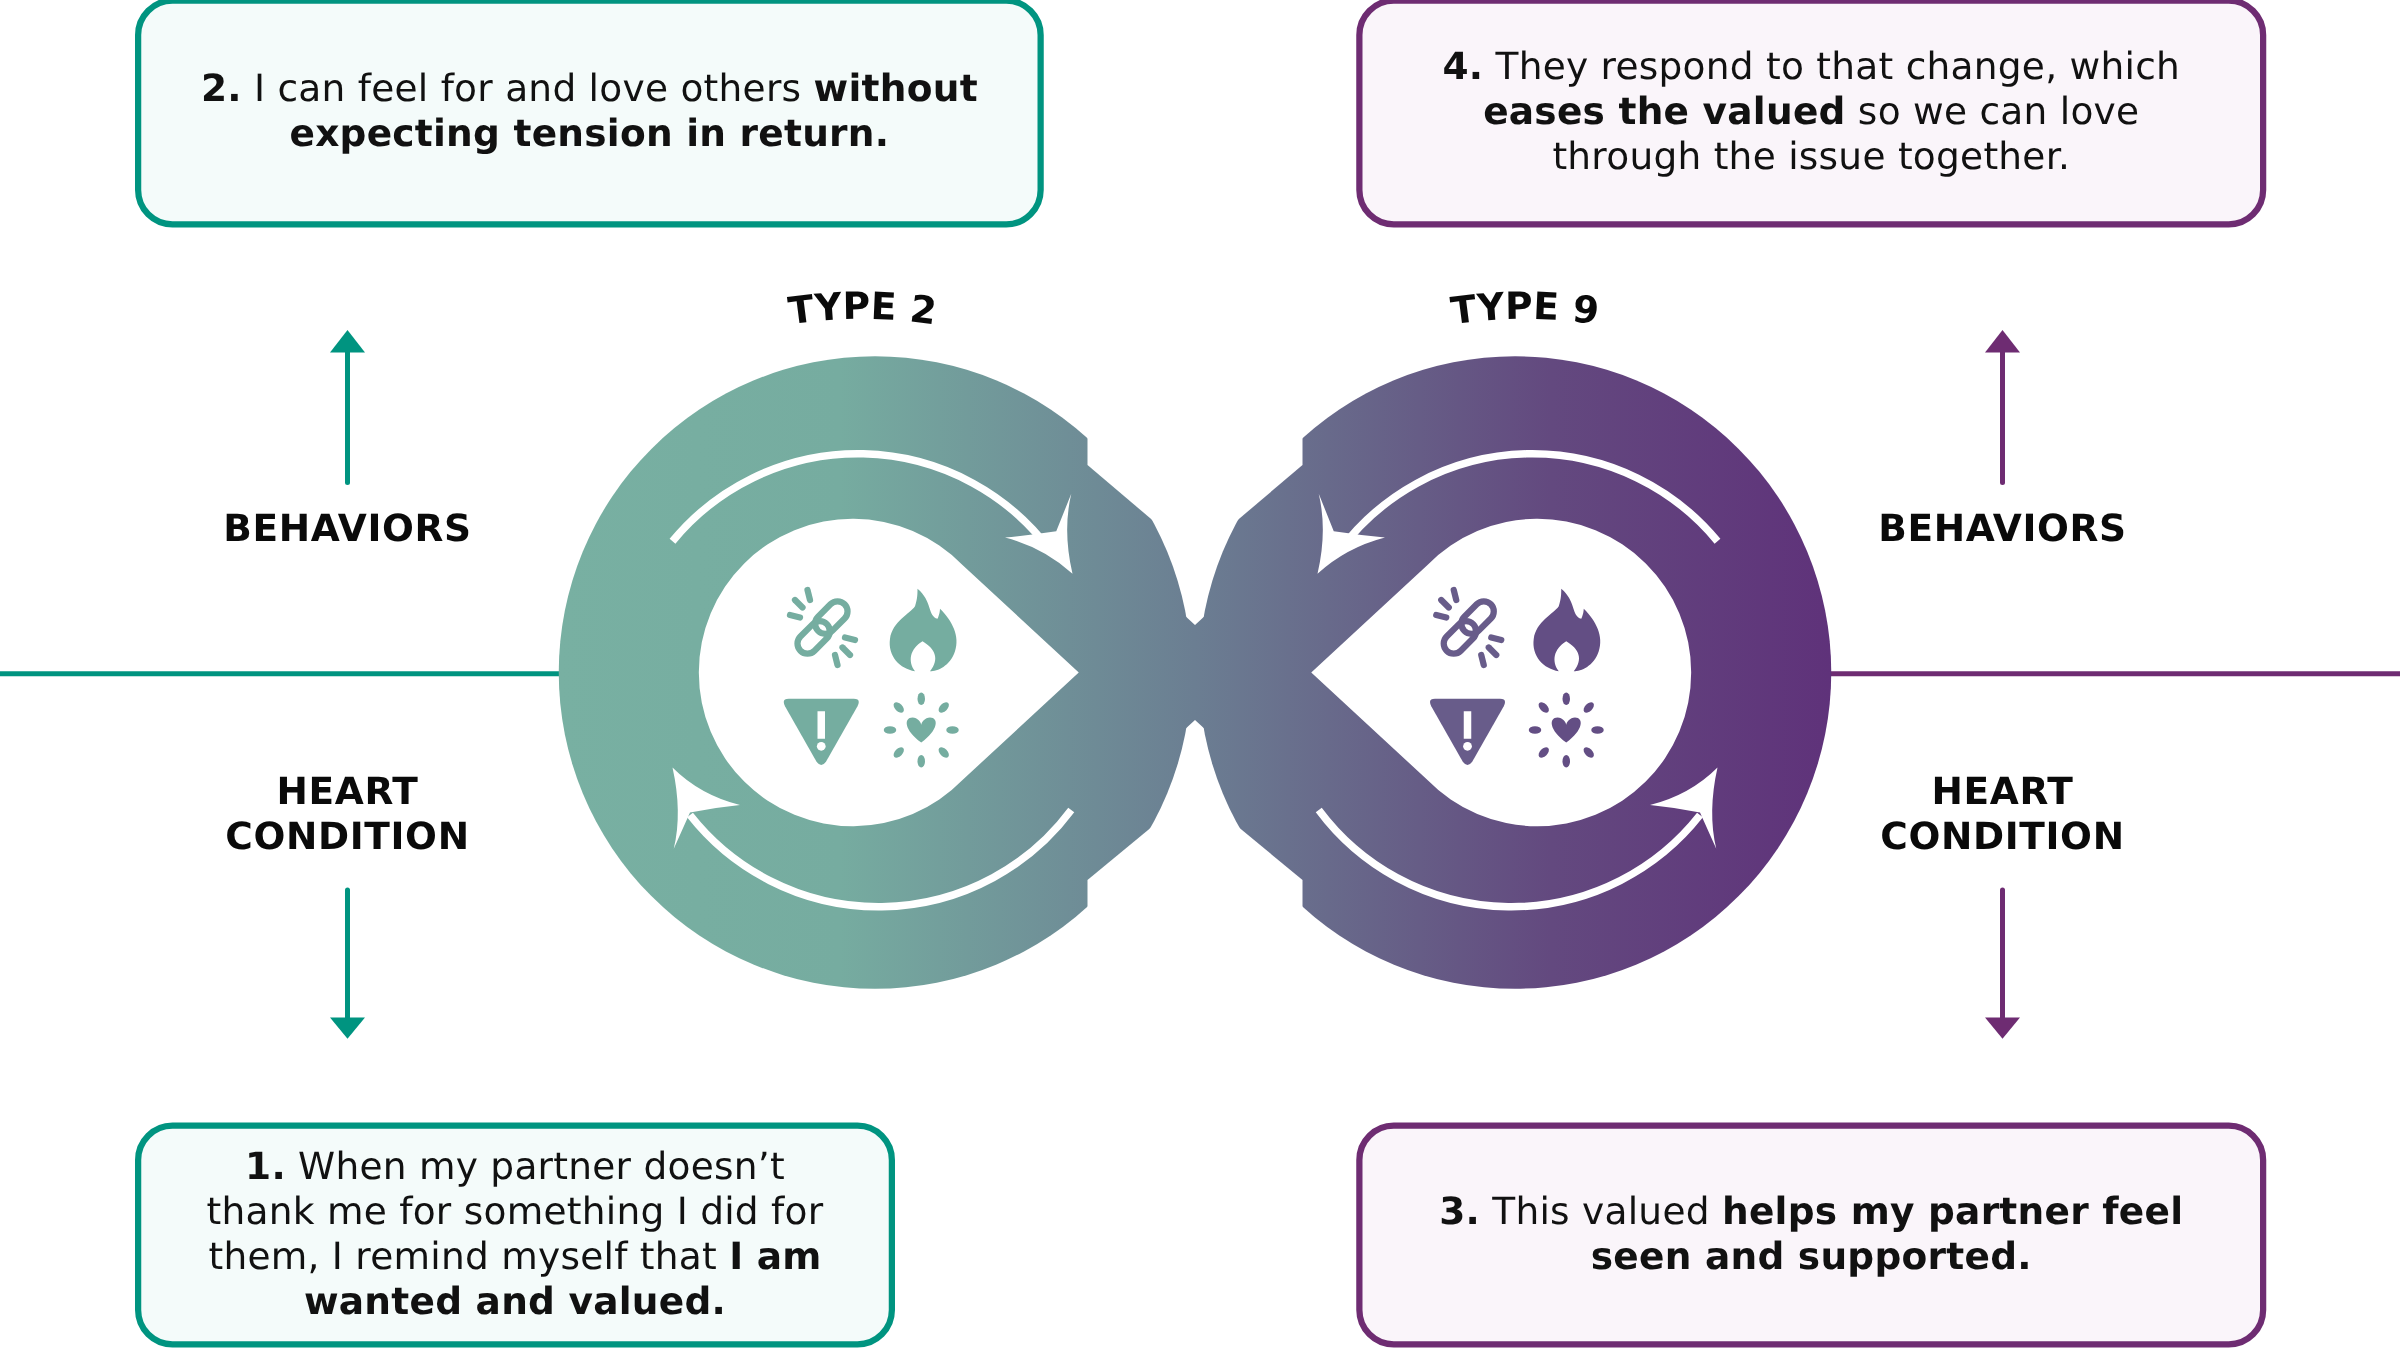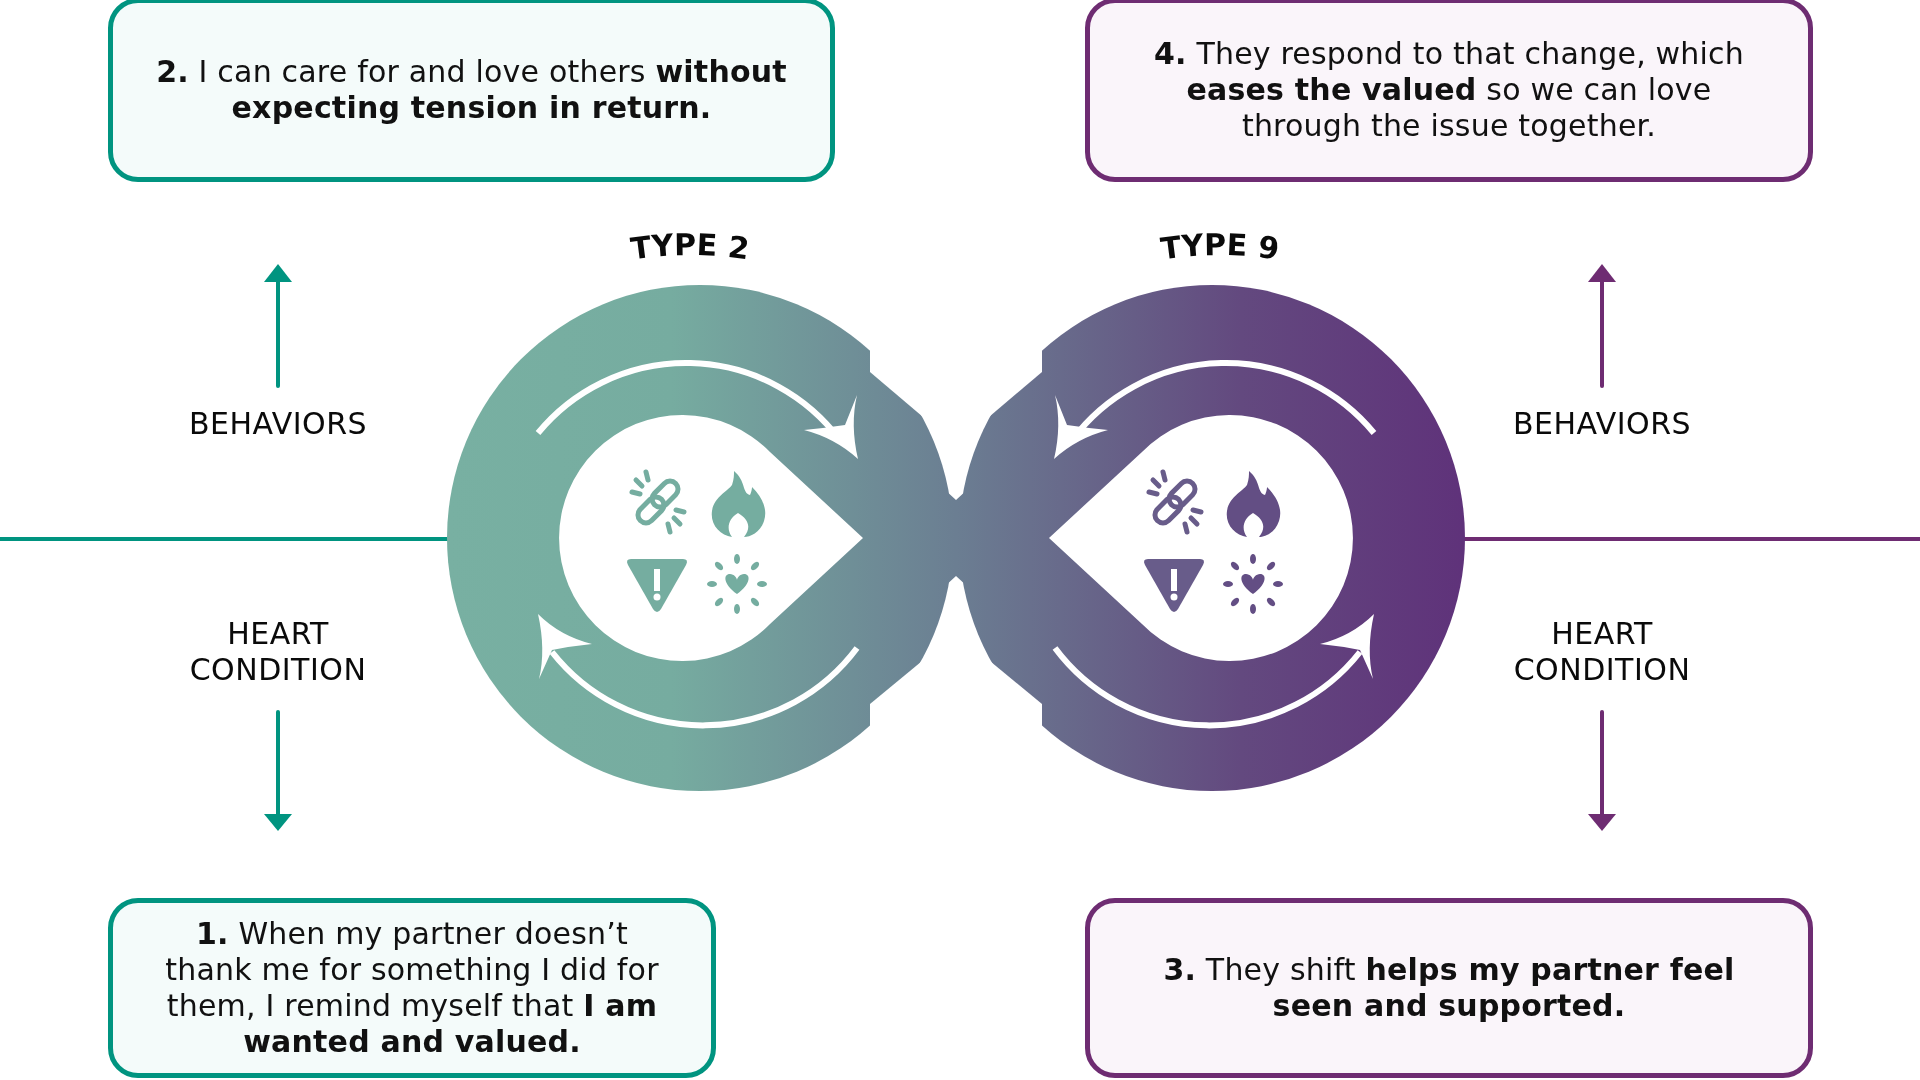--- a/index.html
+++ b/index.html
@@ -5,35 +5,35 @@
   html, body { margin:0; padding:0; background:#ffffff; }
   body { width:1920px; height:1080px; position:relative; overflow:hidden; font-family:"DejaVu Sans", sans-serif; color:#111; }
   .box { position:absolute; box-sizing:border-box; border-width:5px; border-style:solid; border-radius:30px; display:flex; align-items:center; justify-content:center; text-align:center; padding:0 40px; font-size:30px; line-height:36px; letter-spacing:0.2px; }
   .box.teal { border-color:#009480; background:#f4fbfa; }
   .box.purple { border-color:#6e2c72; background:#faf5fa; }
   .box b { font-weight:bold; }
   #box2 { left:108px; top:-2px; width:727px; height:184px; }
   #box1 { left:108px; top:898px; width:608px; height:180px; }
   #box4 { left:1085px; top:-2px; width:728px; height:184px; }
   #box3 { left:1085px; top:898px; width:728px; height:180px; }
-  .side-label { position:absolute; width:260px; text-align:center; font-weight:normal; font-size:30px; line-height:36px; letter-spacing:0.5px; color:#0a0a0a; }
+  .side-label { position:absolute; width:260px; text-align:center; font-weight:bold; font-size:30px; line-height:36px; letter-spacing:0.5px; color:#0a0a0a; }
   #lbl-beh-left { left:148px; top:406px; }
   #lbl-heart-left { left:148px; top:616px; }
   #lbl-beh-right { left:1472px; top:406px; }
   #lbl-heart-right { left:1472px; top:616px; }
   svg#diagram { position:absolute; left:0; top:0; }
   .type-label { font-family:"DejaVu Sans", sans-serif; font-weight:bold; font-size:30px; fill:#0a0a0a; }
 </style>
 </head>
 <body>
 
 <div class="box teal" id="box2">
   <div>
     <b>2.</b>
-    <span>I can care for and love others</span>
+    <span>I can feel for and love others</span>
     <b>without expecting tension in return.</b>
   </div>
 </div>
 
 <div class="box purple" id="box4">
   <div>
     <b>4.</b>
     <span>They respond to that change, which</span>
     <b>eases the valued</b>
     <span>so we can love through the issue together.</span>
@@ -44,21 +44,21 @@
   <div>
     <b>1.</b>
     <span>When my partner doesn’t thank me for something I did for them, I remind myself that</span>
     <b>I am wanted and valued.</b>
   </div>
 </div>
 
 <div class="box purple" id="box3">
   <div>
     <b>3.</b>
-    <span>They shift</span>
+    <span>This valued</span>
     <b>helps my partner feel seen and supported.</b>
   </div>
 </div>
 
 <div class="side-label" id="lbl-beh-left">BEHAVIORS</div>
 <div class="side-label" id="lbl-heart-left">
   <div>HEART</div>
   <div>CONDITION</div>
 </div>
 <div class="side-label" id="lbl-beh-right">BEHAVIORS</div>

